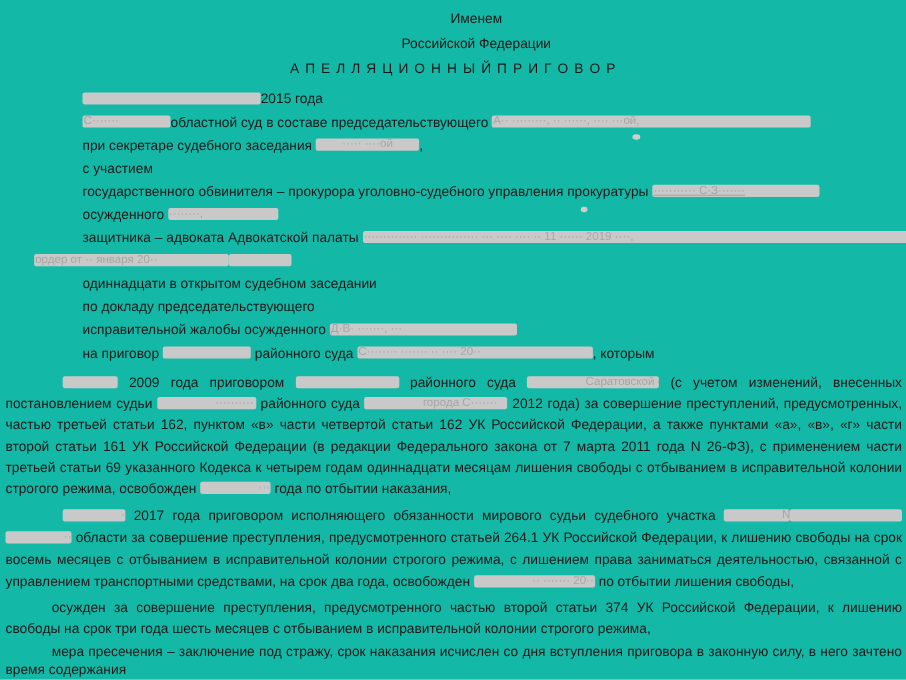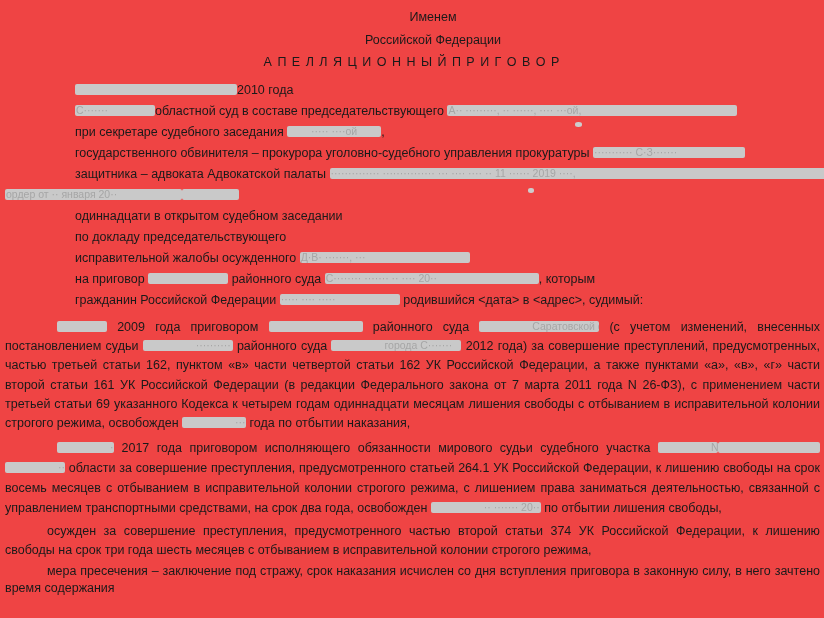--- a/index.html
+++ b/index.html
@@ -1,21 +1,21 @@
 <!DOCTYPE html>
 <html><head>
 <meta charset="utf-8">
 <style>
   html,body{margin:0;padding:0;}
   body{
     width:824px;height:618px;overflow:hidden;background:#ffffff;
     font-family:"Liberation Sans","DejaVu Sans",sans-serif;
     color:#1a1a1a;font-size:12.5px;
   }
-  .page{position:relative;width:824px;height:618px;background:#ef4444;}
+  .page{position:relative;width:824px;height:618px;background:#14b8a6;}
   .hdr{padding-top:6px;text-align:center;}
   .hdr .hline{line-height:22.5px;transform:translateX(21px);}
   .hdr .title{line-height:23px;letter-spacing:1px;transform:none;}
   .court{margin-top:6px;padding-left:75px;}
   .cline{height:21px;line-height:21px;white-space:nowrap;}
   .paras{margin:7px 4px 0 5px;}
   .paras p{margin:0;text-align:justify;}
   p.p1{line-height:19.2px;text-indent:52px;margin-top:0;}
   p.p2{line-height:20px;text-indent:52px;margin-top:5px;}
   p.p3{line-height:19px;text-indent:42px;margin-top:4px;}
@@ -30,31 +30,32 @@
 </head>
 <body>
 
 <div class="page">
   <div class="hdr">
     <div class="hline">Именем</div>
     <div class="hline">Российской Федерации</div>
     <div class="title">А П Е Л Л Я Ц И О Н Н Ы Й П Р И Г О В О Р</div>
   </div>
   <div class="court">
-      <div class="cline"><span class="redact" style="width: 160px;"></span><span>2010 года</span></div>
+      <div class="cline"><span class="redact" style="width: 160px;"></span><span>2015 года</span></div>
       <div class="cline"><span class="redact" style="width: 78px;">С·······</span><span>областной суд в составе председательствующего </span><span class="redact" style="width: 288px;">А·· ·········, ·· ······, ···· ···ой,</span></div>
       <div class="cline"><span>при секретаре судебного заседания </span><span class="redact" style="width: 92px; text-align: center;">····· ····ой</span><span>,</span></div>
-      <div class="cline"><span>государственного обвинителя – прокурора уголовно-судебного управления прокуратуры </span><span class="redact" style="width: 150px;">··········· С·З·······</span></div>
+      <div class="cline"><span>с участием</span></div>
+      <div class="cline"><span>государственного обвинителя – прокурора уголовно-судебного управления прокуратуры </span><span class="redact" style="width: 150px; text-decoration: underline;">··········· С·З·······</span></div>
+      <div class="cline"><span>осужденного </span><span class="redact" style="width: 98px;">········,</span></div>
       <div class="cline"><span>защитника – адвоката Адвокатской палаты </span><span class="redact" style="width: 515px;">·············· ··············· ··· ···· ···· ·· 11 ······ 2019 ····,</span></div>
-      <div class="cline" style="margin-left: -70px;"><span class="redact" style="width: 175px;">ордер от ·· января 20··</span><span class="redact" style="width: 55px;"></span></div>
+      <div class="cline" style="margin-left: -70px;"><span class="redact" style="width: 175px; margin-left: 26px;">ордер от ·· января 20··</span><span class="redact" style="width: 55px;"></span></div>
       <div class="cline"><span>одиннадцати в открытом судебном заседании</span></div>
       <div class="cline"><span>по докладу председательствующего</span></div>
       <div class="cline"><span>исправительной жалобы осужденного </span><span class="redact" style="width: 168px;">Д·В· ·······, ···</span></div>
       <div class="cline"><span>на приговор </span><span class="redact" style="width: 78px;"></span><span> районного суда </span><span class="redact" style="width: 212px;">С········ ······· ·· ···· 20··</span><span>, которым</span></div>
-      <div class="cline"><span>гражданин Российской Федерации </span><span class="redact" style="width: 118px;">····· ···· ·····</span><span> родившийся &lt;дата&gt; в &lt;адрес&gt;, судимый:</span></div>
     </div>
   <div class="paras">
       <p class="p1"><span class="redact" style="width: 48px;">·· ····</span><span> 2009 года приговором </span><span class="redact" style="width: 92px;"></span><span> районного суда </span><span class="redact" style="width: 118px;">Саратовской области</span><span> (с учетом изменений, внесенных постановлением судьи </span><span class="redact" style="width: 88px;">··········</span><span> районного суда </span><span class="redact" style="width: 128px;">города С·······</span><span> 2012 года) за совершение преступлений, предусмотренных, частью третьей статьи 162, пунктом «в» части четвертой статьи 162 УК Российской Федерации, а также пунктами «а», «в», «г» части второй статьи 161 УК Российской Федерации (в редакции Федерального закона от 7 марта 2011 года N 26-ФЗ), с применением части третьей статьи 69 указанного Кодекса к четырем годам одиннадцати месяцам лишения свободы с отбыванием в исправительной колонии строгого режима, освобожден </span><span class="redact" style="width: 62px;">········</span><span> года по отбытии наказания,</span></p>
       <p class="p2"><span class="redact" style="width: 55px;">·· ·····</span><span> 2017 года приговором исполняющего обязанности мирового судьи судебного участка </span><span class="redact" style="width: 58px;">N 2 ····</span><span class="redact" style="width: 100px;"></span><span class="redact" style="width: 58px;">·········</span><span> области за совершение преступления, предусмотренного статьей 264.1 УК Российской Федерации, к лишению свободы на срок восемь месяцев с отбыванием в исправительной колонии строгого режима, с лишением права заниматься деятельностью, связанной с управлением транспортными средствами, на срок два года, освобожден </span><span class="redact" style="width: 108px;">·· ······· 20·· ···</span><span> по отбытии лишения свободы,</span></p>
       <p class="p3"><span>осужден за совершение преступления, предусмотренного частью второй статьи 374 УК Российской Федерации, к лишению свободы на срок три года шесть месяцев с отбыванием в исправительной колонии строгого режима,</span></p>
       <p class="p4"><span>мера пресечения – заключение под стражу, срок наказания исчислен со дня вступления приговора в законную силу, в него зачтено время содержания </span></p>
     </div>
 <div class="dot" style="left: 575px; top: 122px; width: 7px; height: 5px;"></div>
     <div class="dot" style="left: 528px; top: 188px; width: 6px; height: 5px;"></div>
   </div>

